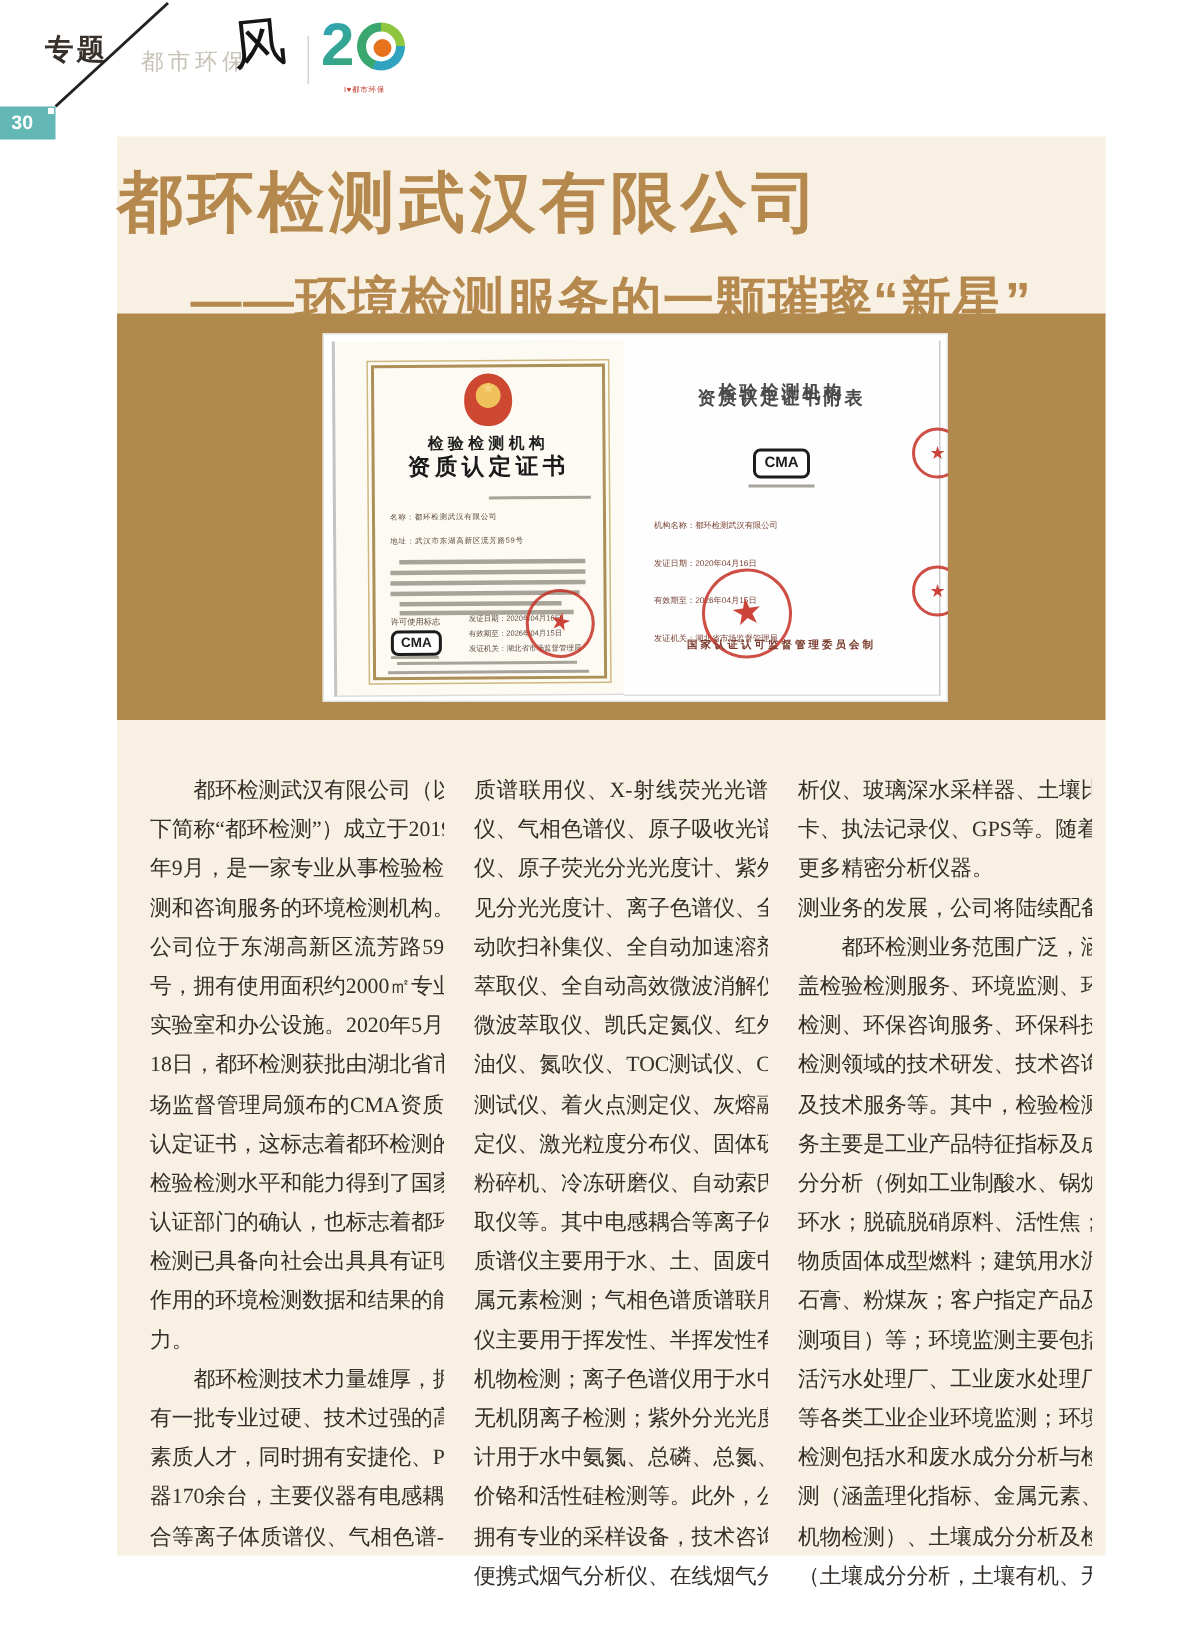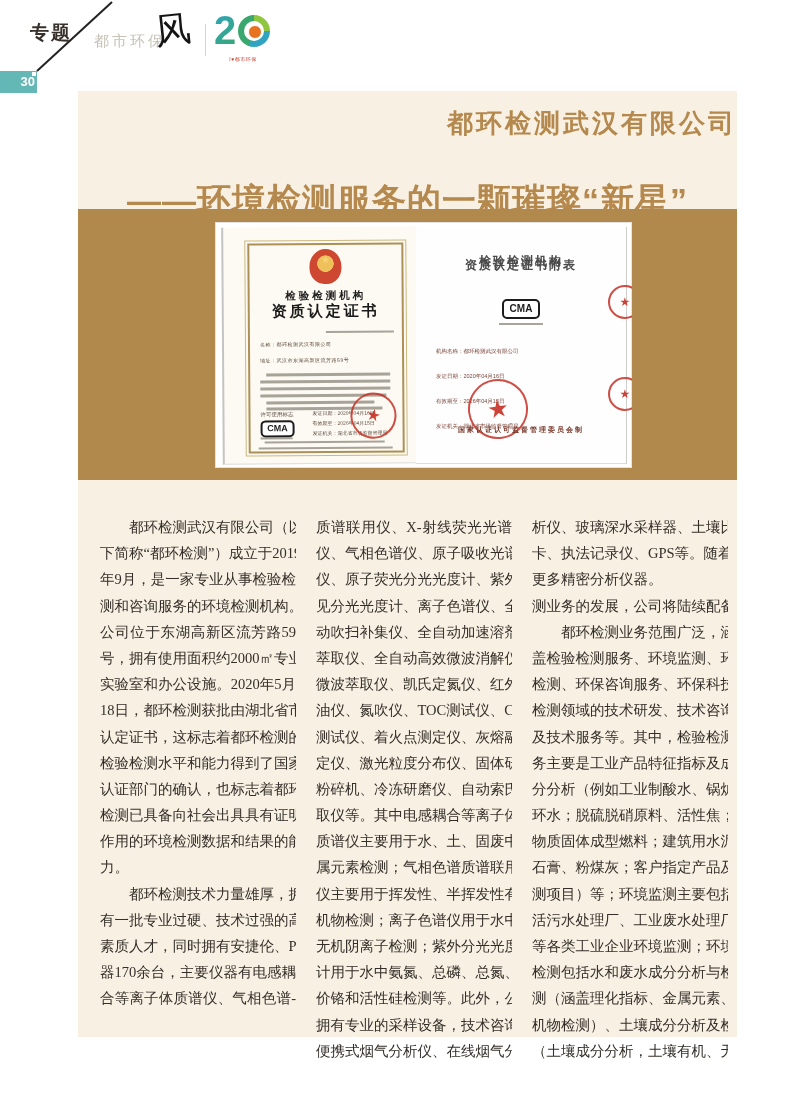--- a/index.html
+++ b/index.html
@@ -4,43 +4,43 @@
 <style>
   html,body{margin:0;padding:0;background:#fff;}
   #sheet{position:relative;width:800px;height:1100px;background:#ffffff;overflow:hidden;
          font-family:"Liberation Sans",sans-serif;}
 
   
   .section-label{position:absolute;left:30px;top:20px;font-size:19px;font-weight:bold;
                  color:#38302a;letter-spacing:2px;}
   .diag-svg{position:absolute;left:0;top:0;}
   .page-tab{position:absolute;left:0;top:71px;width:37px;height:22px;background:#63b8b6;}
-  .page-tab .num{display:block;text-align:right;padding-right:2px;line-height:22px;
+  .page-tab .num{display:block;text-align:right;padding-right:15px;line-height:22px;
                  color:#ffffff;font-size:13px;font-weight:bold;}
   .page-tab .notch{position:absolute;right:1px;top:1px;width:4px;height:4px;background:#ffffff;}
   .brand{position:absolute;left:94px;top:32px;font-size:15px;letter-spacing:3px;color:#c7c2b6;}
   .calligraphy{position:absolute;left:155px;top:12px;font-size:36px;line-height:36px;color:#151515;
                font-family:"DejaVu Serif",serif;transform:rotate(-6deg);}
   .brand-divider{position:absolute;left:205px;top:24px;width:1px;height:32px;background:#d8d5cd;}
   .anniv{position:absolute;left:214px;top:13px;width:58px;height:40px;}
   .anniv .digit2{position:absolute;left:0;top:-3px;font-size:40px;line-height:40px;font-weight:bold;
                  background:linear-gradient(135deg,#2fa3c0,#3aa86e);-webkit-background-clip:text;
                  background-clip:text;color:transparent;}
   .anniv .ring{position:absolute;left:24px;top:2px;width:32px;height:32px;border-radius:50%;
                background:conic-gradient(#8ec63f 0 90deg,#2fa3c0 90deg 200deg,#3aa86e 200deg 360deg);}
   .anniv .ring::before{content:"";position:absolute;inset:6px;background:#ffffff;border-radius:50%;}
   .anniv .ring .dot{position:absolute;left:10px;top:10px;width:12px;height:12px;border-radius:50%;
                     background:#e8731f;border:1px solid #fff;}
   .anniv-tagline{position:absolute;left:214px;top:56px;width:58px;text-align:center;
                  font-size:5px;color:#c0392b;letter-spacing:.5px;}
 
   
   .panel{position:absolute;left:78px;top:91px;width:659px;height:946px;background:#f8f1e3;}
-  .title1{position:absolute;left:78px;top:106px;width:659px;text-align:right;
-          font-size:26px;font-weight:bold;color:#b5894e;letter-spacing:3px;}
+  .title1{position:absolute;left:78px;top:106px;width:659px;text-align:left;
+          font-size:44px;font-weight:bold;color:#b5894e;letter-spacing:3px;}
   .title2{position:absolute;left:78px;top:154px;width:659px;text-align:center;
           font-size:34px;font-weight:bold;color:#b5894e;letter-spacing:1px;margin-top:24px;}
   .band{position:absolute;left:78px;top:209px;width:659px;height:271px;background:#b1894c;}
   .photo{position:absolute;left:137px;top:13px;width:417px;height:246px;background:#ffffff;
          overflow:hidden;box-shadow:inset 0 0 0 1px #e3e3e3;}
 
   
   .cert-left{position:absolute;left:7px;top:5px;width:194px;height:236px;background:#fcfaf3;
              border-left:2px solid #c4c4c4;border-bottom:1px solid #ddd;transform:rotate(-.4deg);}
   .frame{position:absolute;left:24px;top:16px;width:152px;height:206px;
@@ -170,20 +170,21 @@
 
   <div class="col col-1">
       <div class="tline">　　都环检测武汉有限公司（以</div>
       <div class="tline">下简称“都环检测”）成立于2019</div>
       <div class="tline">年9月，是一家专业从事检验检</div>
       <div class="tline">测和咨询服务的环境检测机构。</div>
       <div class="tline">公司位于东湖高新区流芳路59</div>
       <div class="tline">号，拥有使用面积约2000㎡专业</div>
       <div class="tline">实验室和办公设施。2020年5月</div>
       <div class="tline">18日，都环检测获批由湖北省市</div>
+      <div class="tline">场监督管理局颁布的CMA资质</div>
       <div class="tline">认定证书，这标志着都环检测的</div>
       <div class="tline">检验检测水平和能力得到了国家</div>
       <div class="tline">认证部门的确认，也标志着都环</div>
       <div class="tline">检测已具备向社会出具具有证明</div>
       <div class="tline">作用的环境检测数据和结果的能</div>
       <div class="tline tline-short">力。</div>
       <div class="tline">　　都环检测技术力量雄厚，拥</div>
       <div class="tline">有一批专业过硬、技术过强的高</div>
       <div class="tline">素质人才，同时拥有安捷伦、PE、</div>
       <div class="tline">器170余台，主要仪器有电感耦</div>

